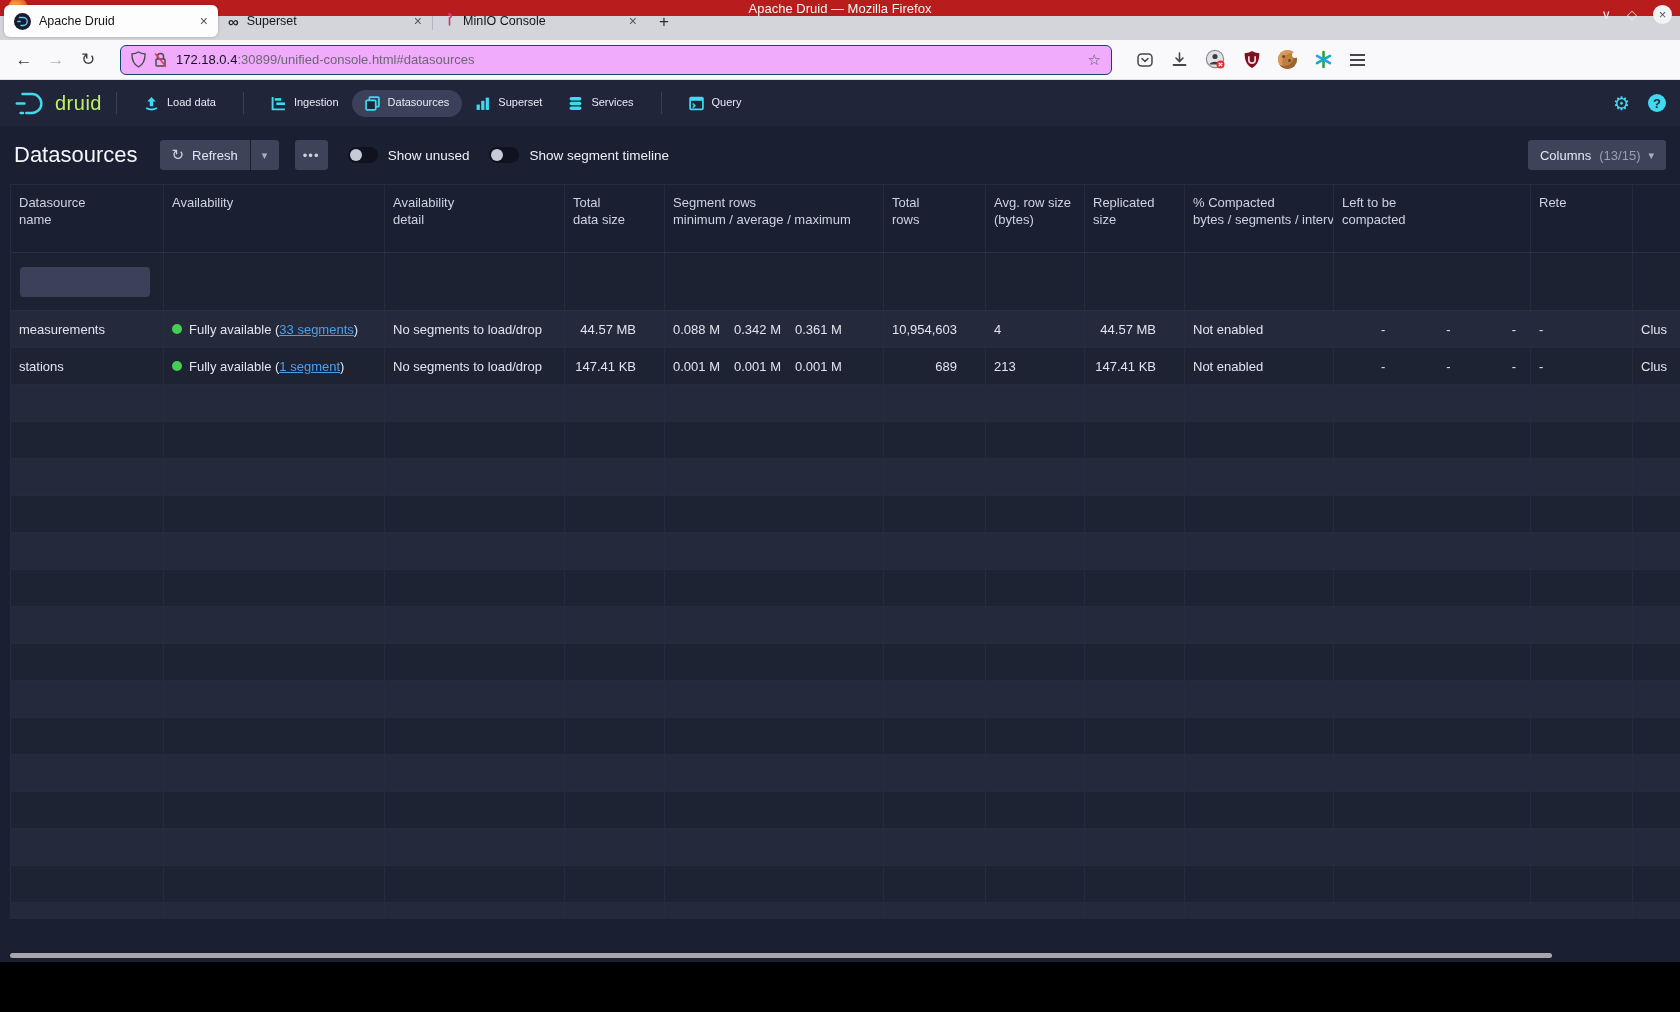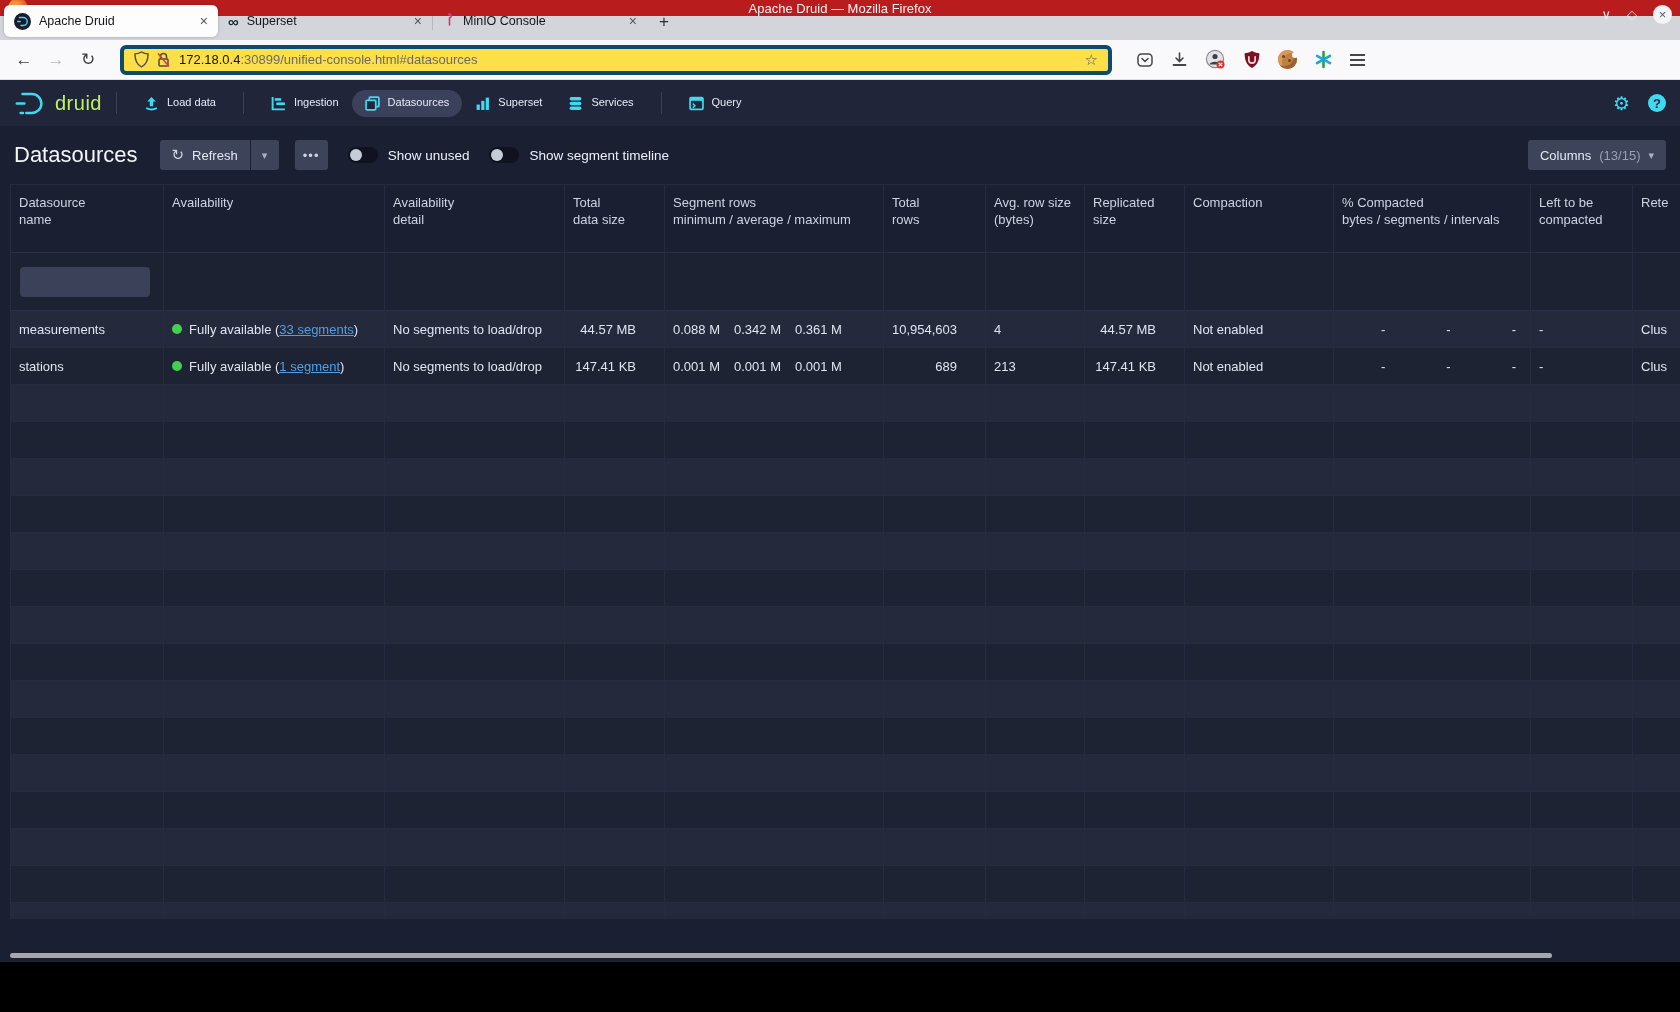--- a/index.html
+++ b/index.html
@@ -29,21 +29,21 @@
                display:flex; align-items:center; justify-content:center; }
   .fav-superset { color:#1c2533; font-weight:bold; font-size:15px; flex:none; }
   .fav-minio { flex:none; }
   .newtab-btn { font-size:17px; color:#2c2c31; margin:0 0 8px 12px; }
 
   
   .toolbar { height:40px; background:#f9f9fb; border-bottom:1px solid #dedee4;
              display:flex; align-items:center; }
   .nav-glyph { font-size:17px; color:#3c3c43; width:32px; text-align:center; }
   .nav-glyph.disabled { color:#b7b7bf; }
-  .urlbar { width:992px; height:30px; margin-left:16px; background:#fde047; border:4px solid #0c4a6e;
+  .urlbar { width:992px; height:30px; margin-left:16px; background:#f0abfc; border:1px solid #0c4a6e;
             border-radius:6px; display:flex; align-items:center; padding:0 10px; }
   .urlbar svg { flex:none; }
   .url-text { font-size:13px; margin-left:9px; color:#69696f; white-space:nowrap; flex:1; overflow:hidden; }
   .url-host { color:#121217; }
   .url-star { color:#55555e; font-size:15px; margin-left:8px; }
   .tb-icons { display:flex; align-items:center; gap:17px; margin-left:24px; color:#45454c; }
   .burger { display:flex; flex-direction:column; gap:3px; }
   .burger i { display:block; width:15px; height:2px; background:#45454c; }
 
   
@@ -327,24 +327,20 @@
           </div>
         <div class="hcell">
             <div>Avg. row size</div>
             <div>(bytes)</div>
           </div>
         <div class="hcell">
             <div>Replicated</div>
             <div>size</div>
           </div>
         <div class="hcell">
-            <div>Compaction</div>
-            <div></div>
-          </div>
-        <div class="hcell">
             <div>% Compacted</div>
             <div>bytes / segments / intervals</div>
           </div>
         <div class="hcell">
             <div>Left to be</div>
             <div>compacted</div>
           </div>
         <div class="hcell">
             <div>Rete</div>
             <div></div>

